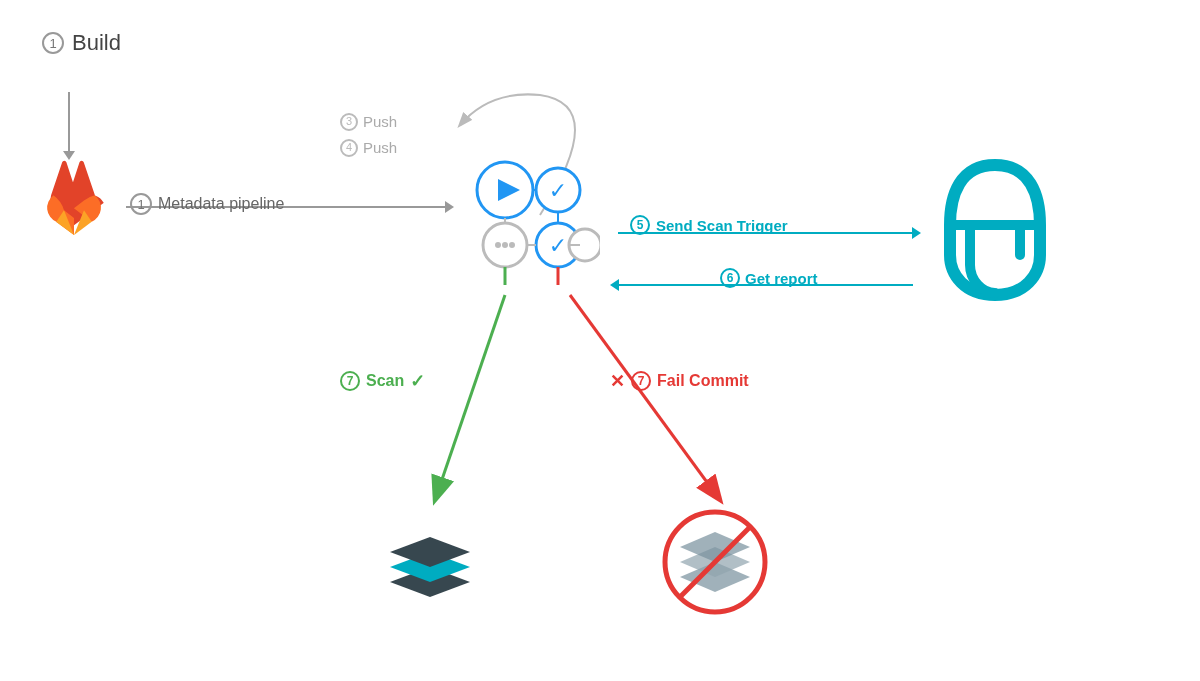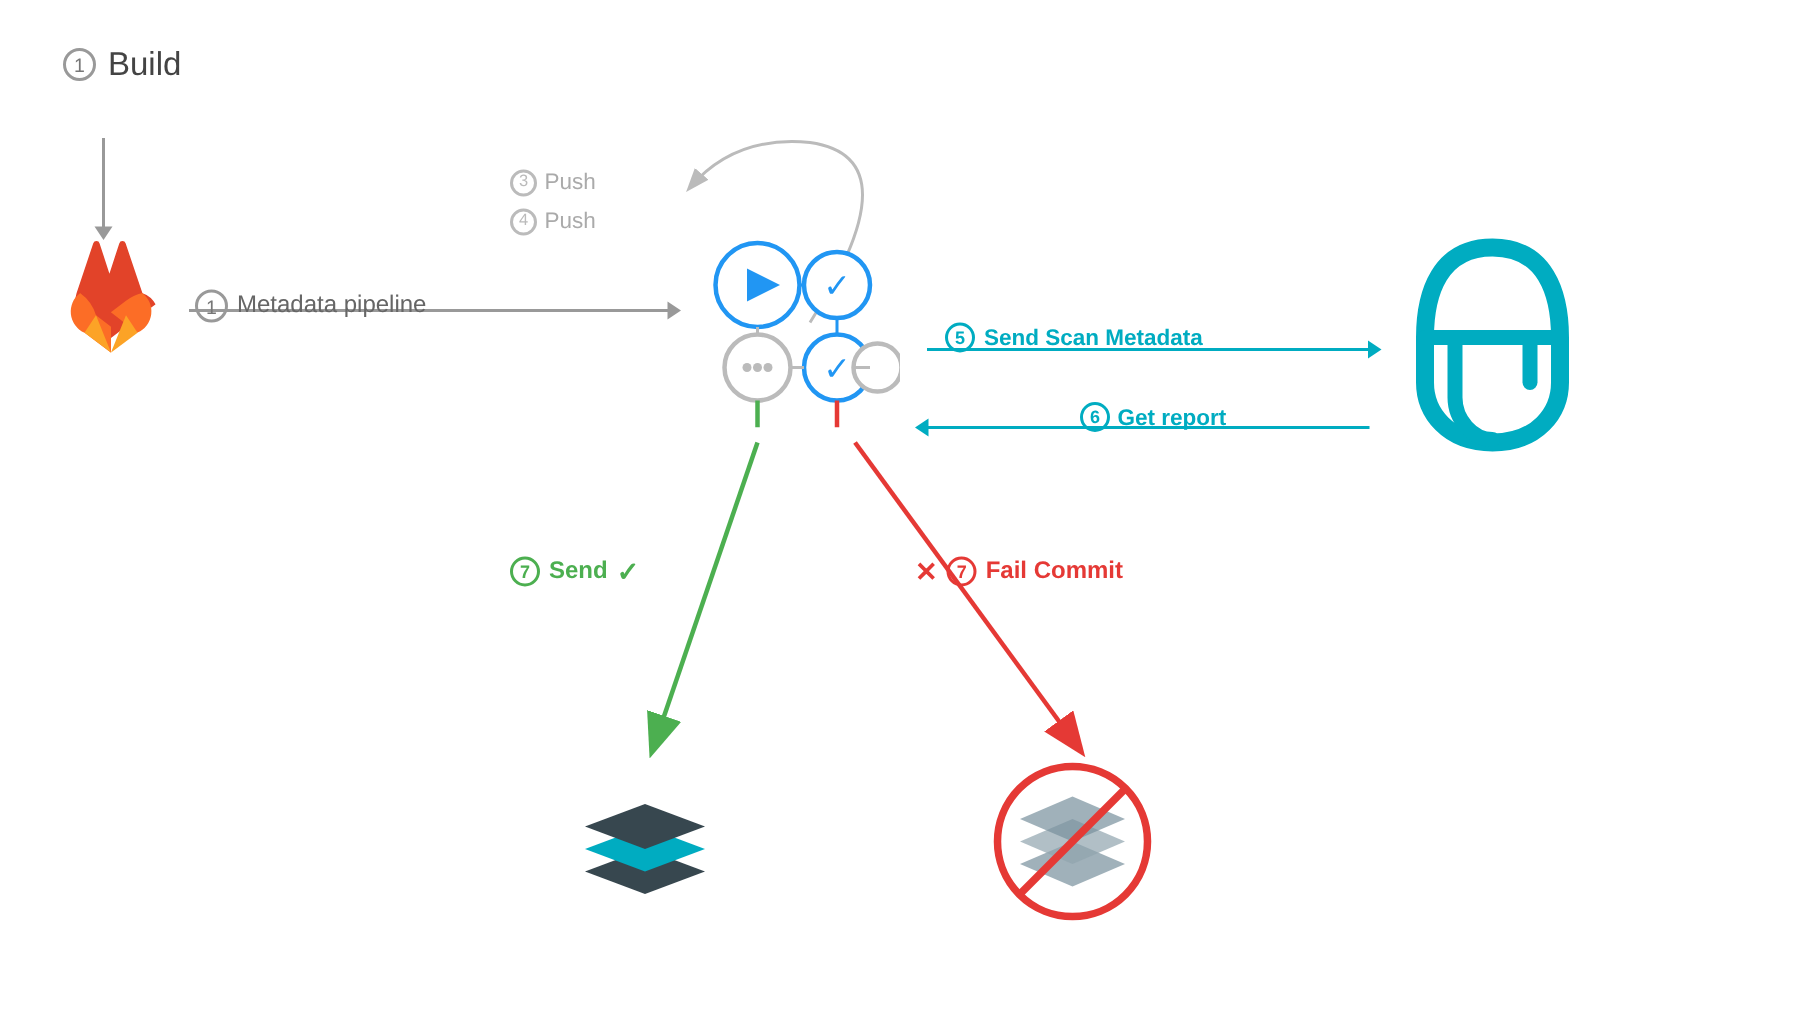--- a/index.html
+++ b/index.html
@@ -318,21 +318,21 @@
 
       <line x1="35" y1="112" x2="35" y2="130" stroke="#4caf50" stroke-width="3"></line>
 
       <line x1="88" y1="112" x2="88" y2="130" stroke="#e53935" stroke-width="3"></line>
     </svg>
   </div>
 
   <div class="arrow-right-meta"></div>
   <div class="send-meta-label">
     <span class="step-circle teal" style="width:20px;height:20px;font-size:12px;">5</span>
-    <span>Send Scan Metadata</span>
+    <span>Send Scan Trigger</span>
   </div>
 
   <div class="arrow-left-report"></div>
   <div class="get-report-label">
     <span style="display:flex;align-items:center;gap:5px;">
       <span class="step-circle teal" style="width:20px;height:20px;font-size:12px;">6</span>
       <span>Get report</span>
     </span>
   </div>
 
@@ -357,21 +357,21 @@
       </marker>
     </defs>
 
     <line x1="505" y1="295" x2="435" y2="500" stroke="#4caf50" stroke-width="3" marker-end="url(#green-arr)"></line>
 
     <line x1="570" y1="295" x2="720" y2="500" stroke="#e53935" stroke-width="3" marker-end="url(#red-arr)"></line>
   </svg>
 
   <div class="push-label">
     <span class="step-circle green" style="width:20px;height:20px;font-size:12px;">7</span>
-    <span>Send</span>
+    <span>Scan</span>
     <span class="checkmark">✓</span>
   </div>
 
   <div class="fail-label">
     <span class="xmark">✕</span>
     <span class="step-circle red" style="width:20px;height:20px;font-size:12px;">7</span>
     <span>Fail Commit</span>
   </div>
 
   <div class="registry-icon">

